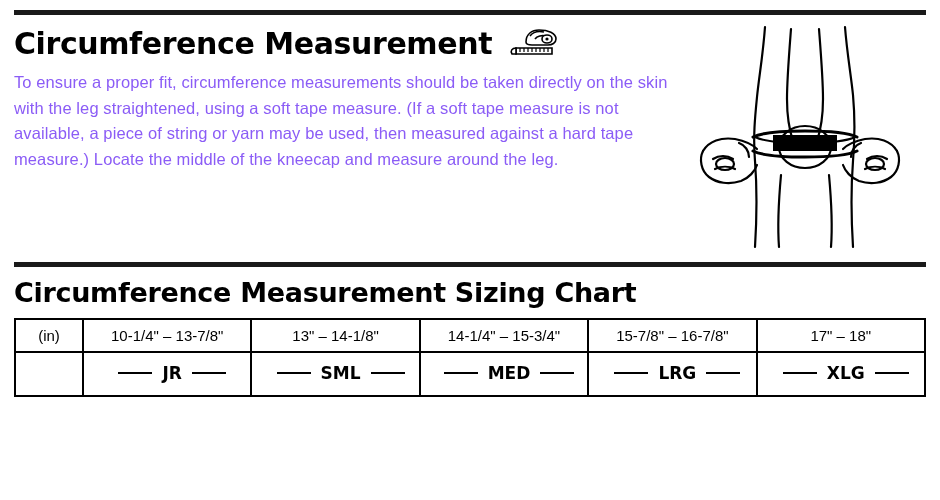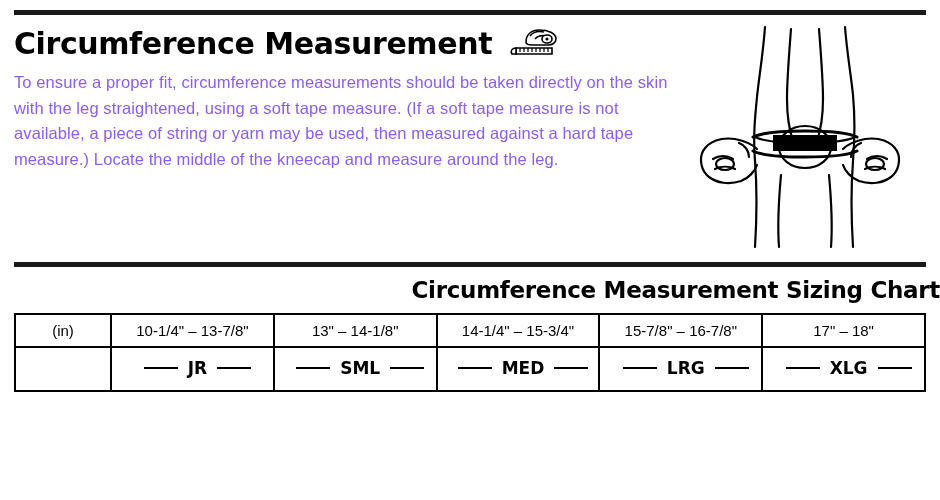--- a/index.html
+++ b/index.html
@@ -65,41 +65,40 @@
   }
   .art-col {
     flex: 1 1 auto;
     display: flex;
     justify-content: center;
     align-items: flex-start;
     padding-top: 2px;
   }
 
   h2.subtitle {
-    font-size: 23px;
+    font-size: 27px;
     font-weight: bold;
     letter-spacing: -0.3px;
     margin: 10px 0 10px 14px;
     font-family: "DejaVu Sans", sans-serif;
-    text-align: right;
   }
 
   table.sizing {
     border-collapse: collapse;
     margin: 0 14px;
     width: calc(100% - 28px);
     table-layout: fixed;
   }
   table.sizing td {
     border: 2px solid #000000;
     text-align: center;
     vertical-align: middle;
     font-size: 15px;
     font-family: "Liberation Sans", sans-serif;
-    padding: 7px 16px;
+    padding: 7px 2px;
     white-space: nowrap;
   }
   td.unit-cell {
     width: 62px;
     font-size: 15px;
   }
   td.blank-cell {
     border-left: 2px solid #000000;
     border-right: 2px solid #000000;
     border-bottom: 2px solid #000000;

